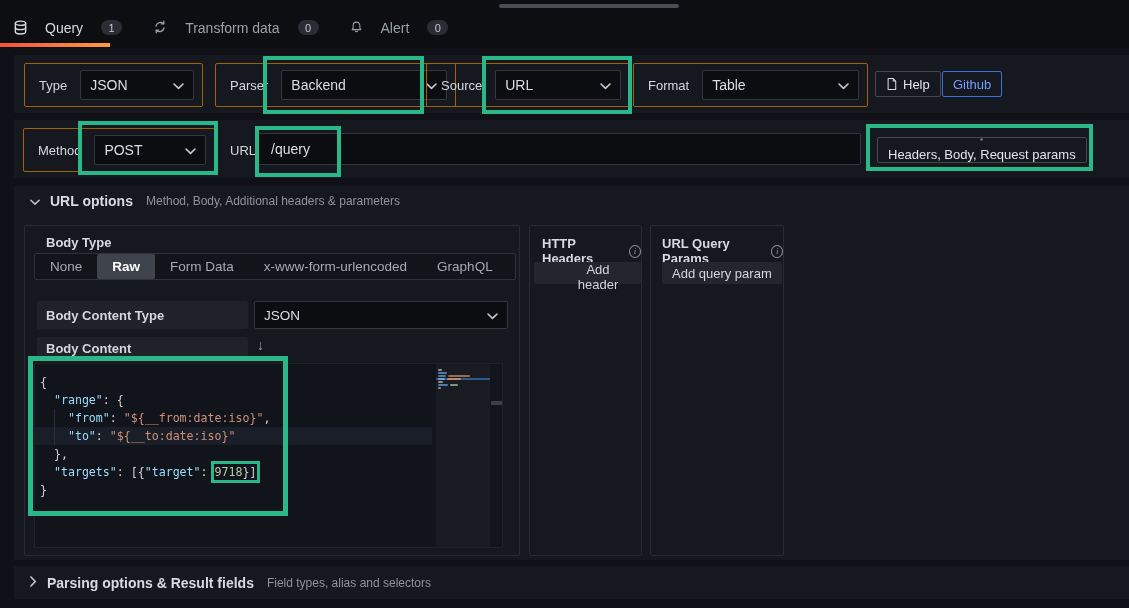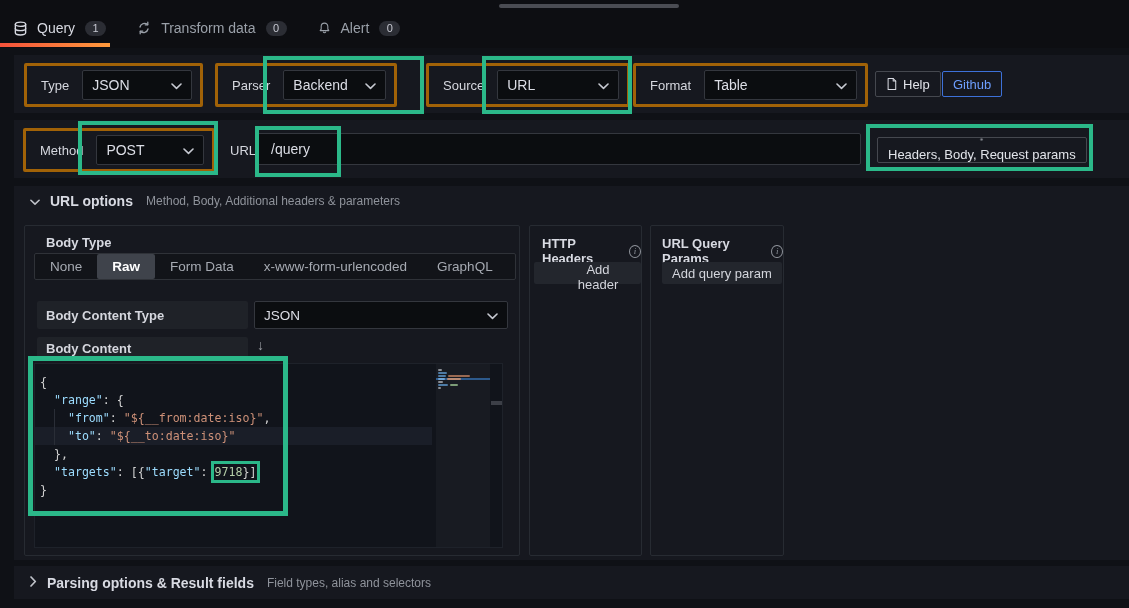--- a/index.html
+++ b/index.html
@@ -7,35 +7,35 @@
   body {
     width:1129px; height:608px; position:relative; overflow:hidden;
     font-family:"Liberation Sans", sans-serif;
     color:#d8dae2; font-size:13px;
     -webkit-font-smoothing:antialiased;
   }
   
   .tabbar { position:absolute; left:0; top:0; width:1129px; height:48px; background:#0d0e12; }
   .drag-handle { position:absolute; left:499px; top:4px; width:180px; height:4px; border-radius:2px; background:#4a4c53; }
   .tabs { position:absolute; left:14px; top:20px; display:flex; align-items:center; }
-  .tab { display:flex; align-items:center; gap:10px; cursor:pointer; }
+  .tab { display:flex; gap:18px; cursor:pointer; }
   .tab .tlabel { font-size:14px; font-weight:500; color:#9aa0a9; }
   .tab.active .tlabel { color:#d8dae2; }
   .tab + .tab { margin-left:31px; }
   .badge { min-width:21px; height:15px; padding:0 6px; border-radius:8px; background:#2b2d34;
            color:#c6c8d1; font-size:11px; display:flex; align-items:center; justify-content:center; }
   .tab-underline { position:absolute; left:0; top:43px; width:110px; height:4px;
                    background:linear-gradient(90deg, var(--accent-orange-1), var(--accent-orange-2)); }
   .ticon { display:inline-flex; }
   .ticon svg { stroke:#9aa0a9; fill:none; stroke-width:1.3; stroke-linecap:round; stroke-linejoin:round; }
   .tab.active .ticon svg { stroke:#d8dae2; }
   
   .strip { position:absolute; left:14px; width:1115px; background:#16181f; }
   
-  .fgroup { position:absolute; height:44px; top:8px; border:3px solid #a16207; border-radius:2px;
+  .fgroup { position:absolute; height:44px; top:8px; border:1px solid #a16207; border-radius:2px;
             display:flex; align-items:center; padding:0 8px 0 14px; gap:13px; }
   .flabel { font-size:13px; font-weight:500; color:#d5d7de; white-space:nowrap; }
   .select { flex:1; height:30px; background:#0b0d10; border:1px solid #34373e; border-radius:2px;
             display:flex; align-items:center; padding:0 9px; cursor:pointer; }
   .select .val { flex:1; font-size:14px; color:#dcdee6; }
   .chev svg { stroke:#c7cad2; fill:none; stroke-width:1.6; stroke-linecap:round; stroke-linejoin:round; }
   .btn { height:26px; border:1px solid #45484f; border-radius:2px; background:transparent;
          color:#e2e4ea; font-size:13px; font-weight:500; display:inline-flex; align-items:center;
          gap:6px; padding:0 10px; cursor:pointer; font-family:inherit; }
   .btn.blue { border-color:#3d71d9; color:#6e9fff; }
@@ -130,21 +130,21 @@
 <div class="strip" style="top:55px; height:58px;">
   <div class="fgroup" style="left:10px; width:179px;">
     <span class="flabel">Type</span>
     <div class="select">
       <span class="val">JSON</span>
       <span class="chev"><svg width="11" height="7" viewBox="0 0 11 7">
             <polyline points="1,1 5.5,5.3 10,1"></polyline>
           </svg></span>
     </div>
   </div>
-  <div class="fgroup" style="left:201px; width:182px;">
+  <div class="fgroup" style="left:201px; width:241px;">
     <span class="flabel">Parser</span>
     <div class="select">
       <span class="val">Backend</span>
       <span class="chev"><svg width="11" height="7" viewBox="0 0 11 7">
             <polyline points="1,1 5.5,5.3 10,1"></polyline>
           </svg></span>
     </div>
   </div>
   <div class="fgroup" style="left:412px; width:204px;">
     <span class="flabel">Source</span>

